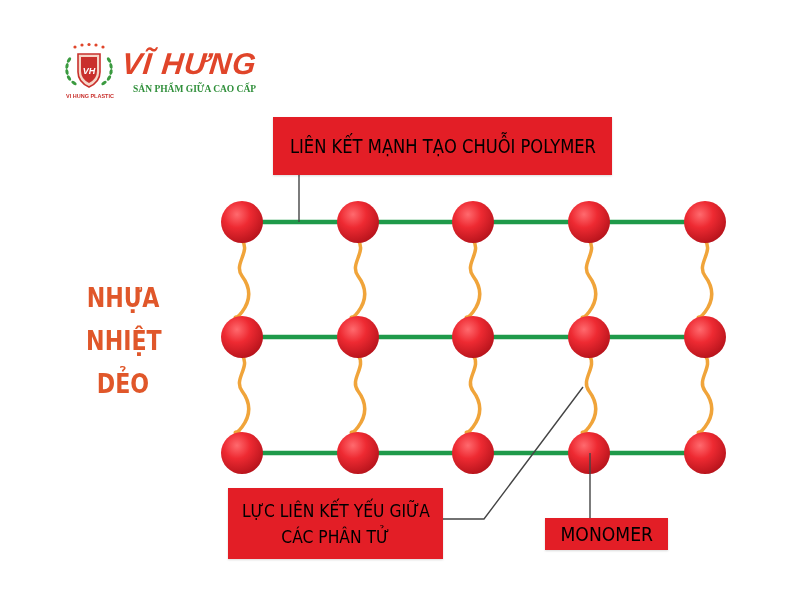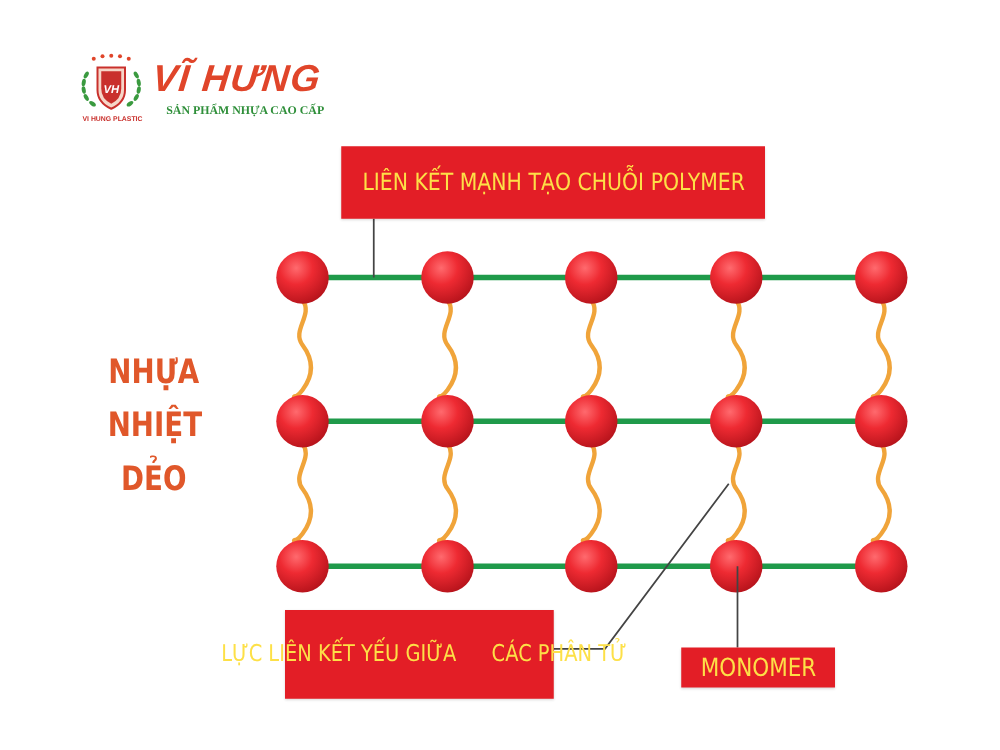--- a/index.html
+++ b/index.html
@@ -5,25 +5,25 @@
   html, body { margin:0; padding:0; }
   body { width:800px; height:600px; background:#ffffff; position:relative; overflow:hidden; font-family:"Liberation Sans", sans-serif; }
   .logo { position:absolute; left:56px; top:42px; width:220px; height:62px; }
   .emblem { position:absolute; left:0; top:0; width:66px; height:60px; }
   .emblem-caption { position:absolute; left:2px; top:51px; width:64px; font-size:5.5px; font-weight:bold; color:#c9302c; text-align:center; letter-spacing:0px; white-space:nowrap; }
   .brand-title { position:absolute; left:66px; top:5px; font-size:30px; font-weight:bold; font-style:italic; color:#e0452a; letter-spacing:1px; white-space:nowrap; transform:skewX(-6deg); font-family:"Liberation Sans", sans-serif; }
   .brand-tagline { position:absolute; left:77px; top:42px; font-size:9.5px; font-weight:bold; color:#2f8f3a; font-family:"Liberation Serif", serif; white-space:nowrap; }
   .side-title { position:absolute; left:78px; top:276px; width:90px; text-align:center; color:#e0572a; font-weight:bold; font-size:27px; line-height:43px; font-family:"DejaVu Sans", sans-serif; transform:scaleX(0.82); transform-origin:center; }
   .side-title div { white-space:nowrap; }
   svg.diagram { position:absolute; left:0; top:0; }
-  .label { position:absolute; background:#e31e26; color:#fde047; display:flex; align-items:center; justify-content:center; text-align:center; font-family:"DejaVu Sans", sans-serif; box-shadow:0 1px 2px rgba(0,0,0,0.15); }
+  .label { position:absolute; background:#e31e26; color:#000000; display:flex; align-items:center; justify-content:center; text-align:center; font-family:"DejaVu Sans", sans-serif; box-shadow:0 1px 2px rgba(0,0,0,0.15); }
   .label span { display:block; white-space:nowrap; }
   .label-top { left:273px; top:117px; width:339px; height:58px; font-size:19px; }
   .label-top span { transform:scaleX(0.86); }
-  .label-weak { left:228px; top:488px; width:215px; height:71px; font-size:18.5px; line-height:26px; flex-direction:row; }
+  .label-weak { left:228px; top:488px; width:215px; height:71px; font-size:18.5px; line-height:26px; flex-direction:column; }
   .label-weak span { transform:scaleX(0.84); }
   .label-mono { left:545px; top:518px; width:123px; height:32px; font-size:20px; }
   .label-mono span { transform:scaleX(0.86); }
 </style>
 </head>
 <body>
 
 <div class="logo">
   <svg class="emblem" viewBox="0 0 66 60" width="66" height="60">
 
@@ -47,21 +47,21 @@
       <ellipse cx="53" cy="36" rx="3" ry="1.6" transform="rotate(120 53 36)"></ellipse>
       <ellipse cx="48" cy="41" rx="3" ry="1.6" transform="rotate(145 48 41)"></ellipse>
     </g>
 
     <path d="M22 12 L44 12 L44 30 Q44 40 33 45 Q22 40 22 30 Z" fill="#f6d6c8" stroke="#c9302c" stroke-width="1.6"></path>
     <path d="M25 15 L41 15 L41 29 Q41 37 33 41 Q25 37 25 29 Z" fill="#c9302c"></path>
     <text x="33" y="32" text-anchor="middle" font-size="9" font-weight="bold" font-style="italic" fill="#ffffff" font-family="Liberation Sans, sans-serif">VH</text>
   </svg>
   <div class="emblem-caption">VI HUNG PLASTIC</div>
   <div class="brand-title">VĨ HƯNG</div>
-  <div class="brand-tagline">SẢN PHẨM NHỰA CAO CẤP</div>
+  <div class="brand-tagline">SẢN PHẨM GIỮA CAO CẤP</div>
 </div>
 
 <div class="side-title">
   <div>NHỰA</div>
   <div>NHIỆT</div>
   <div>DẺO</div>
 </div>
 
 <svg class="diagram" width="800" height="600" viewBox="0 0 800 600">
   <defs>

